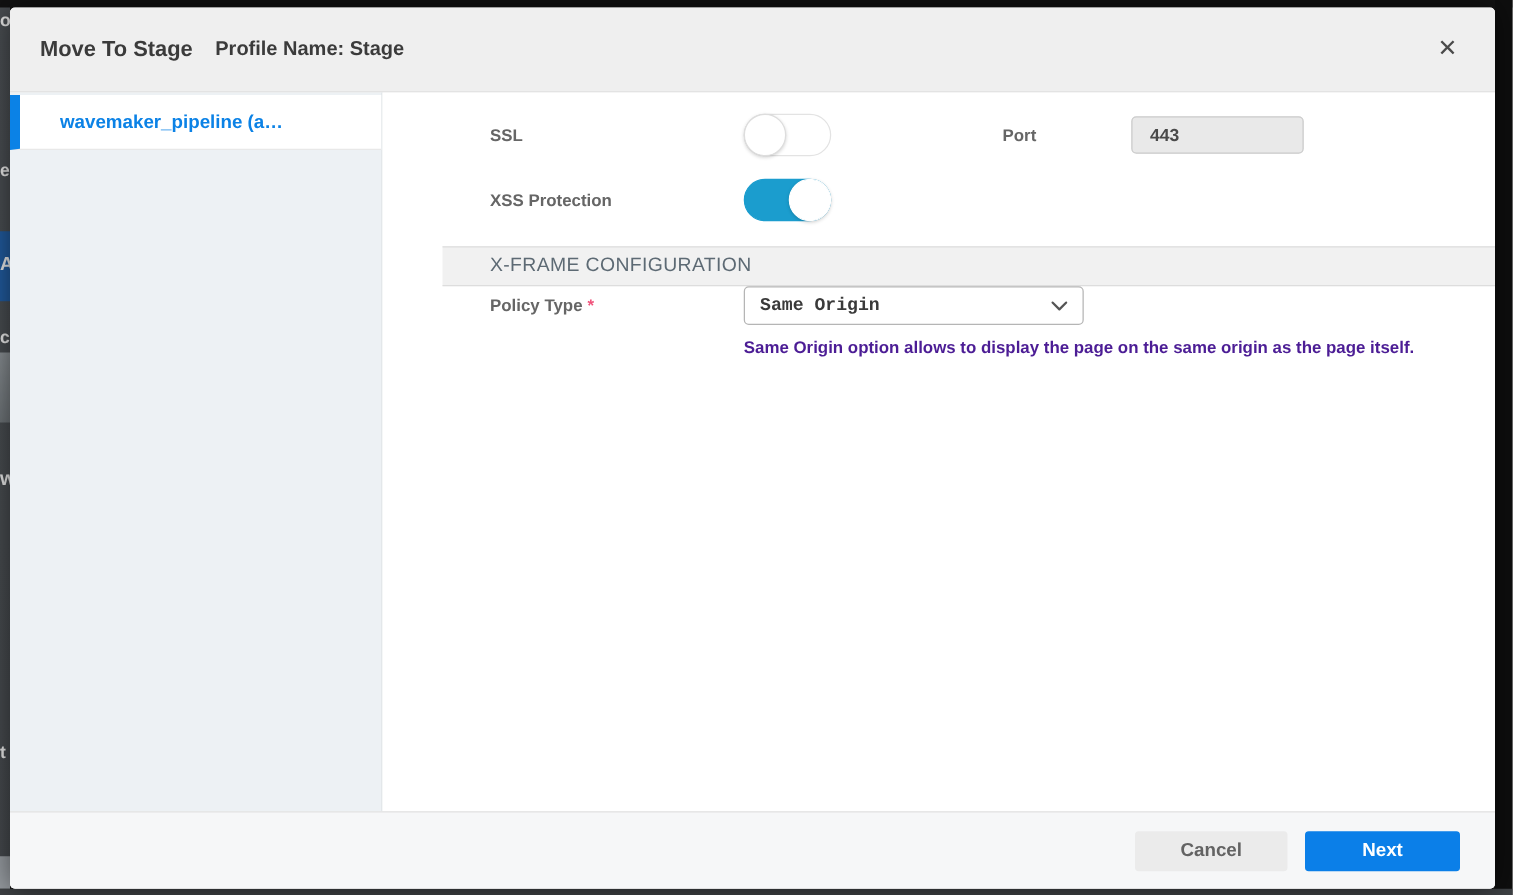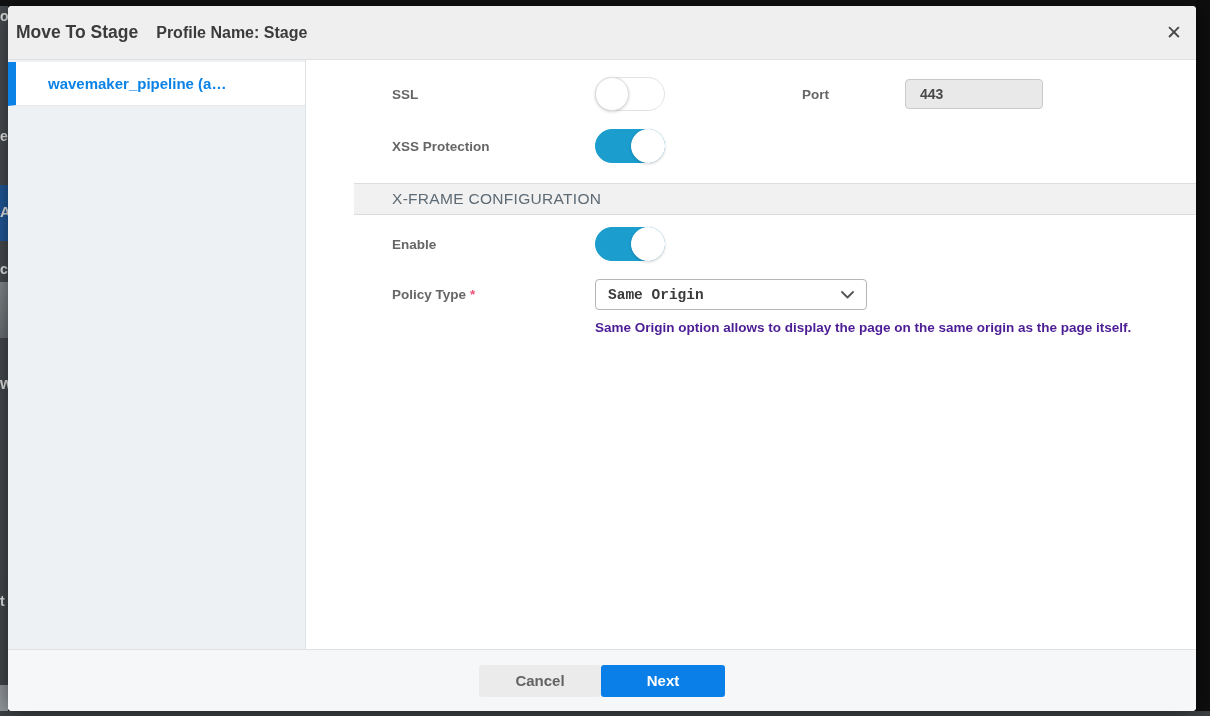--- a/index.html
+++ b/index.html
@@ -29,22 +29,22 @@
   .frag-c{top:256px;}
   .frag-w{top:370px;font-size:16px;}
   .frag-t{top:588px;}
   
   .modal{
     position:absolute;left:8px;top:6px;width:1188px;height:705px;
     background:#fff;border-radius:4px;overflow:hidden;
     display:flex;flex-direction:column;box-shadow:0 0 24px rgba(0,0,0,.55);
   }
   .modal-header{
-    flex:none;height:54px;background:#efefef;border-bottom:1px solid #e0e0e0;
-    display:flex;align-items:center;padding:0 8px;
+    flex:none;height:68px;background:#efefef;border-bottom:1px solid #e0e0e0;
+    display:flex;align-items:center;padding:0 24px;
   }
   .modal-title{font-size:17.5px;font-weight:bold;color:#3b3b3b;}
   .profile-name{margin-left:18px;font-size:16px;font-weight:bold;color:#3b3b3b;}
   .close-btn{margin-left:auto;font-size:19px;color:#4a4a4a;cursor:pointer;line-height:1;padding:4px 6px;}
   .modal-body{flex:1;display:flex;min-height:0;}
   
   .sidebar{flex:none;width:298px;background:#edf1f4;border-right:1px solid #dfe3e6;padding-top:2px;}
   .sidebar-item{
     height:44px;background:#fff;border-left:8px solid var(--accent);
     border-bottom:1px solid #e8e8e8;display:flex;align-items:center;
@@ -87,21 +87,21 @@
   
   .select{
     width:272px;height:31px;background:#fff;border:1px solid #b5b5b5;border-radius:4px;
     display:flex;align-items:center;padding:0 12px;cursor:pointer;font-family:Liberation Mono, monospace;
   }
   .select-value{font-size:14.5px;font-weight:bold;color:#3a3a3a;flex:1;}
   .help-text{margin-left:241px;margin-top:10px;font-size:13.5px;font-weight:bold;color:#4c1d95;}
   
   .modal-footer{
     flex:none;height:62px;background:#f6f7f8;border-top:1px solid #e1e1e1;
-    display:flex;align-items:center;justify-content:center;
+    display:flex;align-items:center;justify-content:flex-end;padding-right:28px;gap:14px;
   }
   .btn{height:32px;border:none;border-radius:3px;font-family:inherit;font-weight:bold;font-size:15px;
     display:flex;align-items:center;justify-content:center;cursor:pointer;}
   .btn-cancel{width:122px;background:#ebebeb;color:#636363;}
   .btn-next{width:124px;background:var(--next);color:#fff;}
 </style>
 </head>
 <body>
 
 <div class="bg-top"></div>
@@ -151,26 +151,20 @@
 
         <div class="form-row row-xss">
           <span class="flabel">XSS Protection</span>
           <div class="toggle on">
             <div class="knob"></div>
           </div>
         </div>
 
         <div class="section-header">X-FRAME CONFIGURATION</div>
 
-        <div class="form-row row-enable">
-          <span class="flabel">Enable</span>
-          <div class="toggle on">
-            <div class="knob"></div>
-          </div>
-        </div>
 
         <div class="form-row">
           <span class="flabel">
             <span>Policy Type</span><span class="req">*</span>
           </span>
           <div class="select">
             <span class="select-value">Same Origin</span>
             <svg width="13" height="8" viewBox="0 0 13 8">
               <polyline points="1,1 6.5,6.5 12,1" fill="none" stroke="#555" stroke-width="1.8" stroke-linecap="round" stroke-linejoin="round"></polyline>
             </svg>

